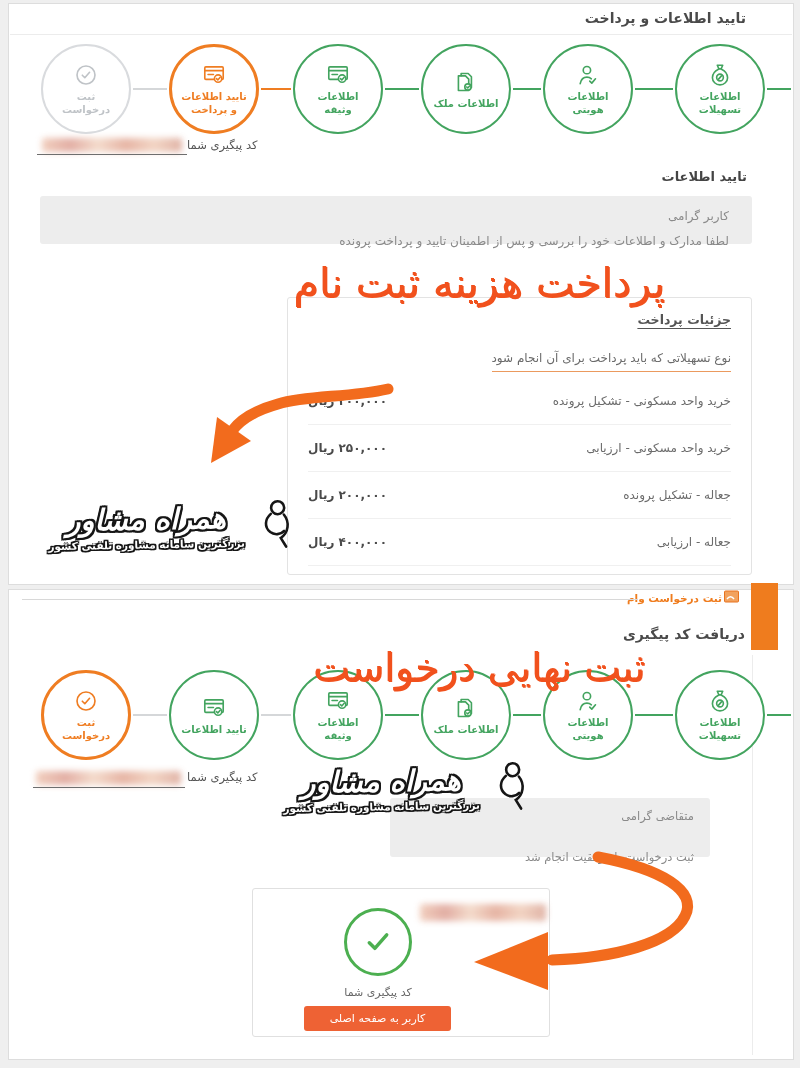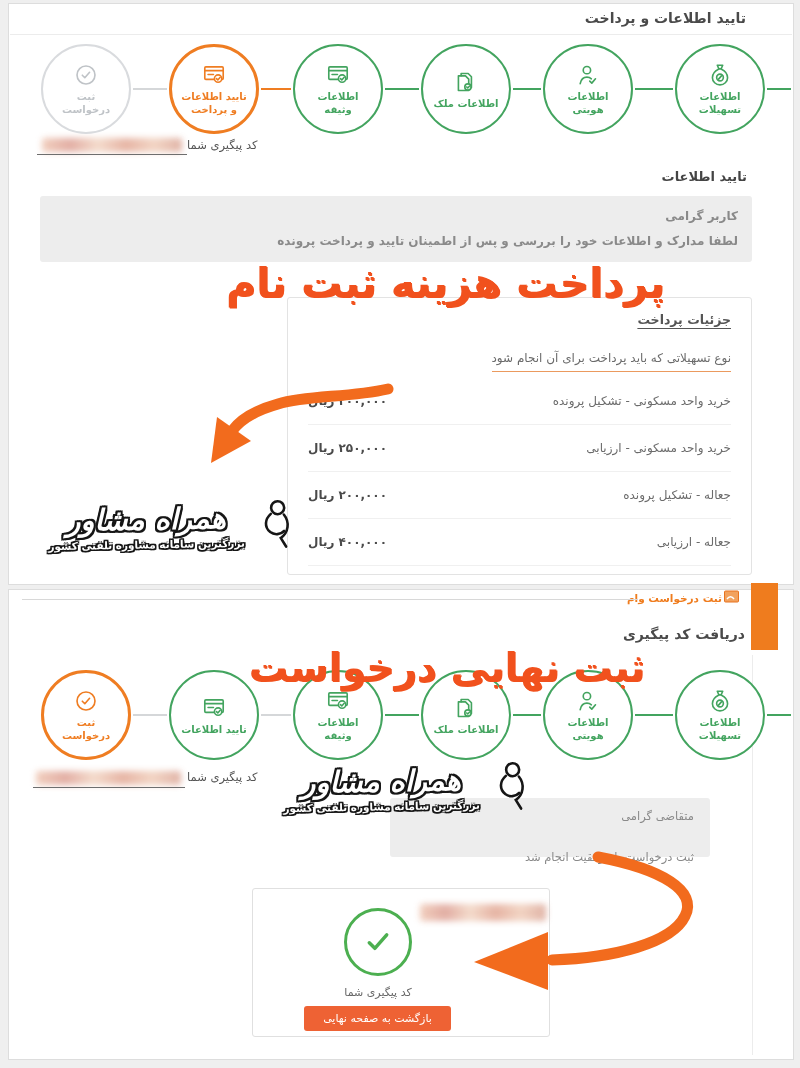--- a/index.html
+++ b/index.html
@@ -31,21 +31,21 @@
            background:linear-gradient(90deg,#eec3ae,#db9a8d,#f1d2bf,#e0a28e,#efcab5,#d9a191);}
   .track-label{position:absolute;font-size:11.5px;color:#555;white-space:nowrap;}
   .track-underline{position:absolute;height:0;border-top:1.5px solid #6e6e6e;}
 
   .sub-heading{position:absolute;font-size:13px;font-weight:bold;color:#444;white-space:nowrap;}
   .notice{position:absolute;background:#ededed;border-radius:3px;box-sizing:border-box;color:#8a8a8a;font-size:12px;}
   .notice .l1{margin:0 0 11px 0;}
   .notice p{margin:0;}
 
   
-  .annotation{position:absolute;color:#f1511d;font-weight:bold;text-align:center;z-index:40;
+  .annotation{position:absolute;color:#f1511d;font-weight:normal;text-align:center;z-index:40;
               line-height:1.05;text-shadow:1px 1px 0 #f1511d;letter-spacing:-1px;white-space:nowrap;}
 
   
   #summary-card{position:absolute;left:45px;top:288px;width:220px;height:194px;background:#ececec;border-radius:3px;}
   #summary-title{position:absolute;top:14px;left:0;width:100%;text-align:center;font-size:12.5px;font-weight:bold;color:#555;}
   #total-circle{position:absolute;left:48px;top:40px;width:124px;height:124px;border-radius:50%;background:#fff;
                 border:2px solid #d28c49;box-sizing:border-box;display:flex;align-items:center;justify-content:center;
                 font-size:13px;font-weight:bold;color:#4a4a4a;}
   .btn{display:flex;align-items:center;justify-content:center;background:#ee6234;color:#fff;border-radius:3px;
        font-size:12px;cursor:pointer;border:none;font-family:inherit;}
@@ -165,21 +165,21 @@
   <div class="conn" style="left:513px;top:88px;width:28px;"></div>
   <div class="conn" style="left:385px;top:88px;width:34px;"></div>
   <div class="conn orange" style="left:261px;top:88px;width:30px;"></div>
   <div class="conn gray" style="left:133px;top:88px;width:34px;"></div>
 
   <div class="blurbox" style="left:42px;top:138px;width:140px;height:14px;"></div>
   <div class="track-label" style="left:187px;top:138px;">کد پیگیری شما</div>
   <div class="track-underline" style="left:37px;top:154px;width:150px;"></div>
 
   <div class="sub-heading" style="right:53px;top:169px;">تایید اطلاعات</div>
-  <div class="notice" style="left:40px;top:196px;width:712px;height:66px;padding:13px 14px;font-weight:bold;">
+  <div class="notice" style="left:40px;top:196px;width:712px;height:48px;padding:13px 23px;">
     <p class="l1">کاربر گرامی</p>
     <p>لطفا مدارک و اطلاعات خود را بررسی و پس از اطمینان تایید و پرداخت پرونده</p>
   </div>
 
   <div class="annotation" style="left:300px;top:262px;width:365px;font-size:41px;">پرداخت هزینه ثبت نام</div>
 
 
   <div id="details-card">
     <p id="details-title">جزئیات پرداخت</p>
     <span id="details-subtitle">نوع تسهیلاتی که باید پرداخت برای آن انجام شود</span>
@@ -326,21 +326,21 @@
   </div>
 
   <div id="success-card"></div>
   <div class="blurbox" style="left:420px;top:904px;width:126px;height:17px;z-index:5;"></div>
   <div id="success-circle">
     <svg width="38" height="38" viewBox="0 0 24 24">
         <path d="M6.5 12.5l3.5 3.5 7.5-8.5"></path>
       </svg>
   </div>
   <div id="result-track-label">کد پیگیری شما</div>
-  <button class="btn" id="home-btn">بازگشت به صفحه نهایی</button>
+  <button class="btn" id="home-btn">کاربر به صفحه اصلی</button>
 
   <svg id="arrows" width="800" height="1068" viewBox="0 0 800 1068">
     <g>
       <path d="M388 389 C348 398 308 395 278 404 C253 411 240 420 232 431" fill="none" stroke="#f26b1d" stroke-width="11" stroke-linecap="round"></path>
       <polygon points="211,463 251,441 217,417" fill="#f26b1d"></polygon>
     </g>
     <g>
       <path d="M598 857 C662 869 698 891 685 916 C672 943 614 958 552 960" fill="none" stroke="#f26b1d" stroke-width="11" stroke-linecap="round"></path>
       <polygon points="474,962 548,932 548,990" fill="#f26b1d"></polygon>
     </g>

